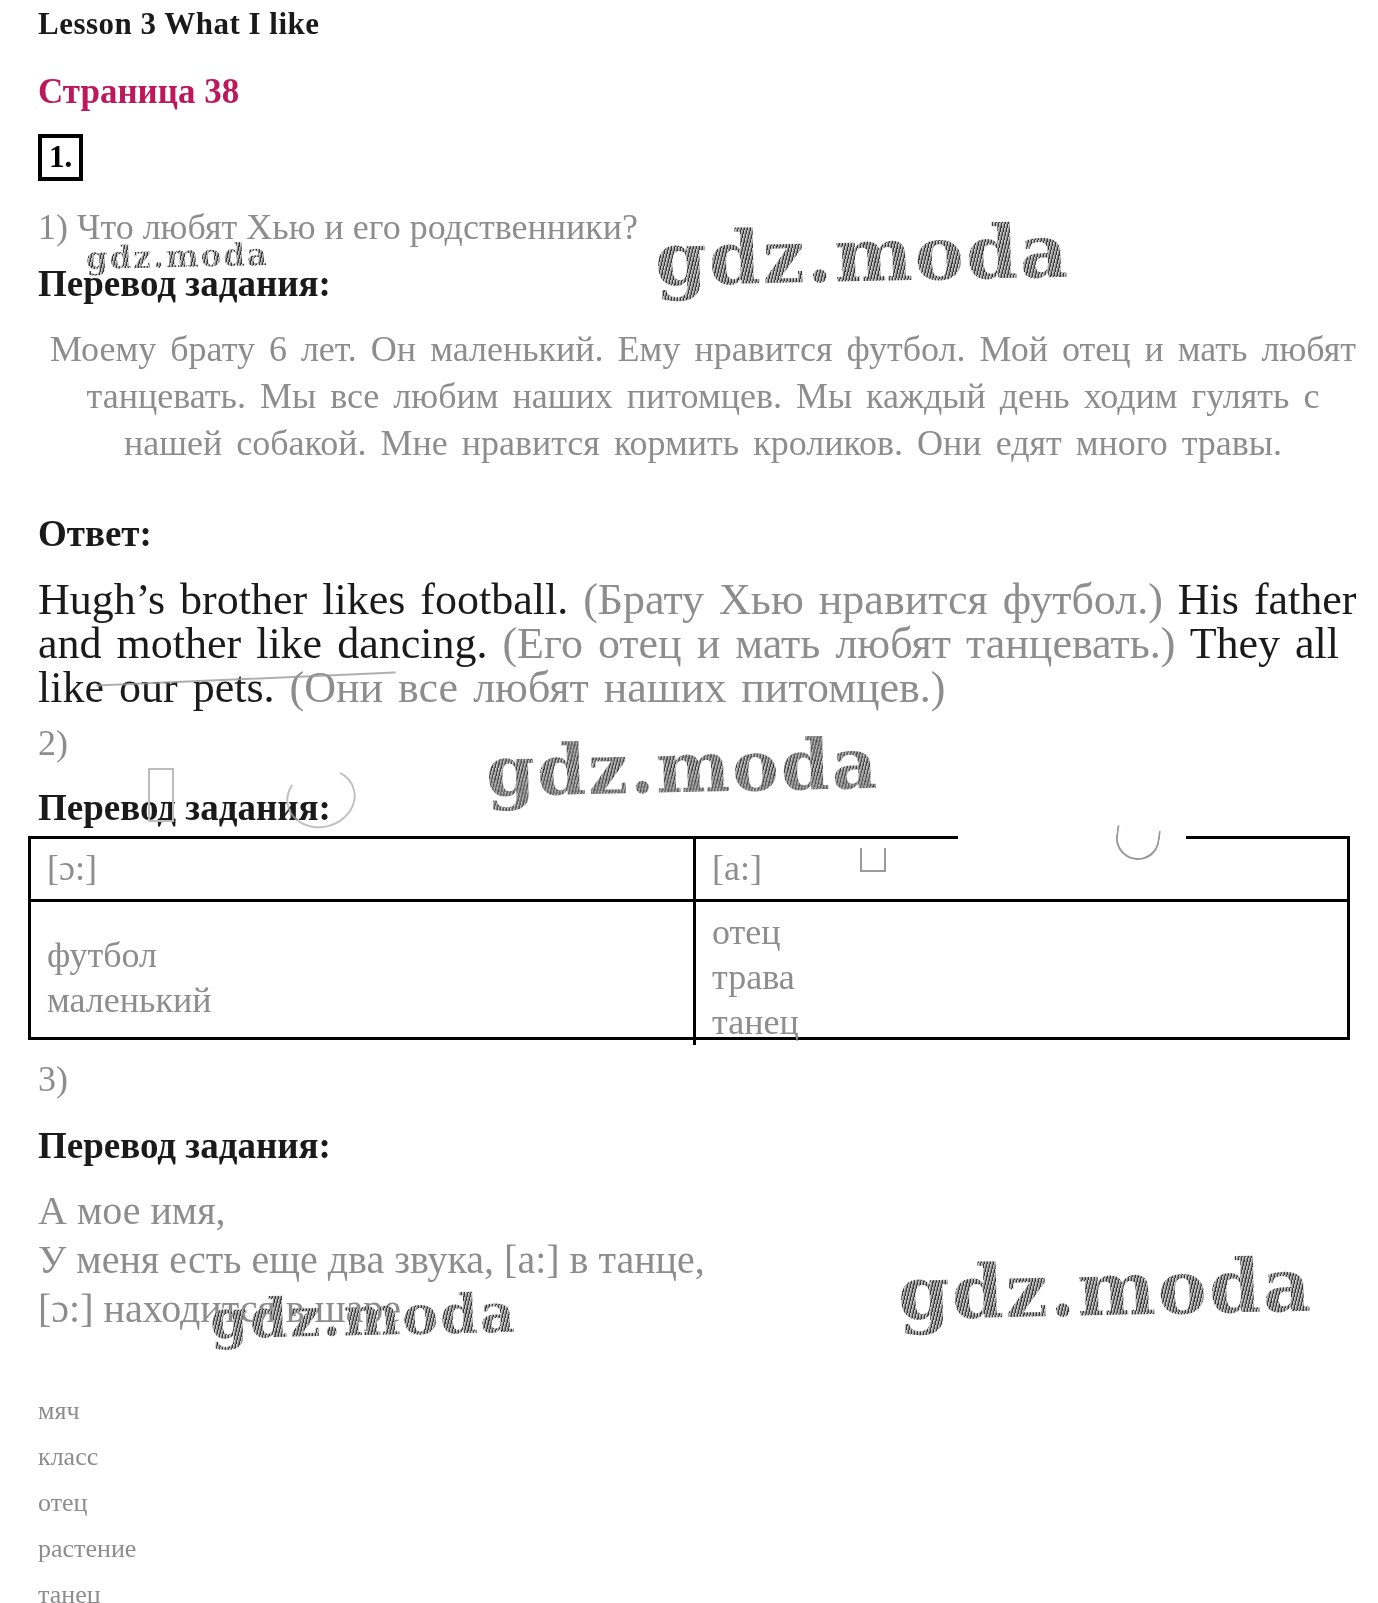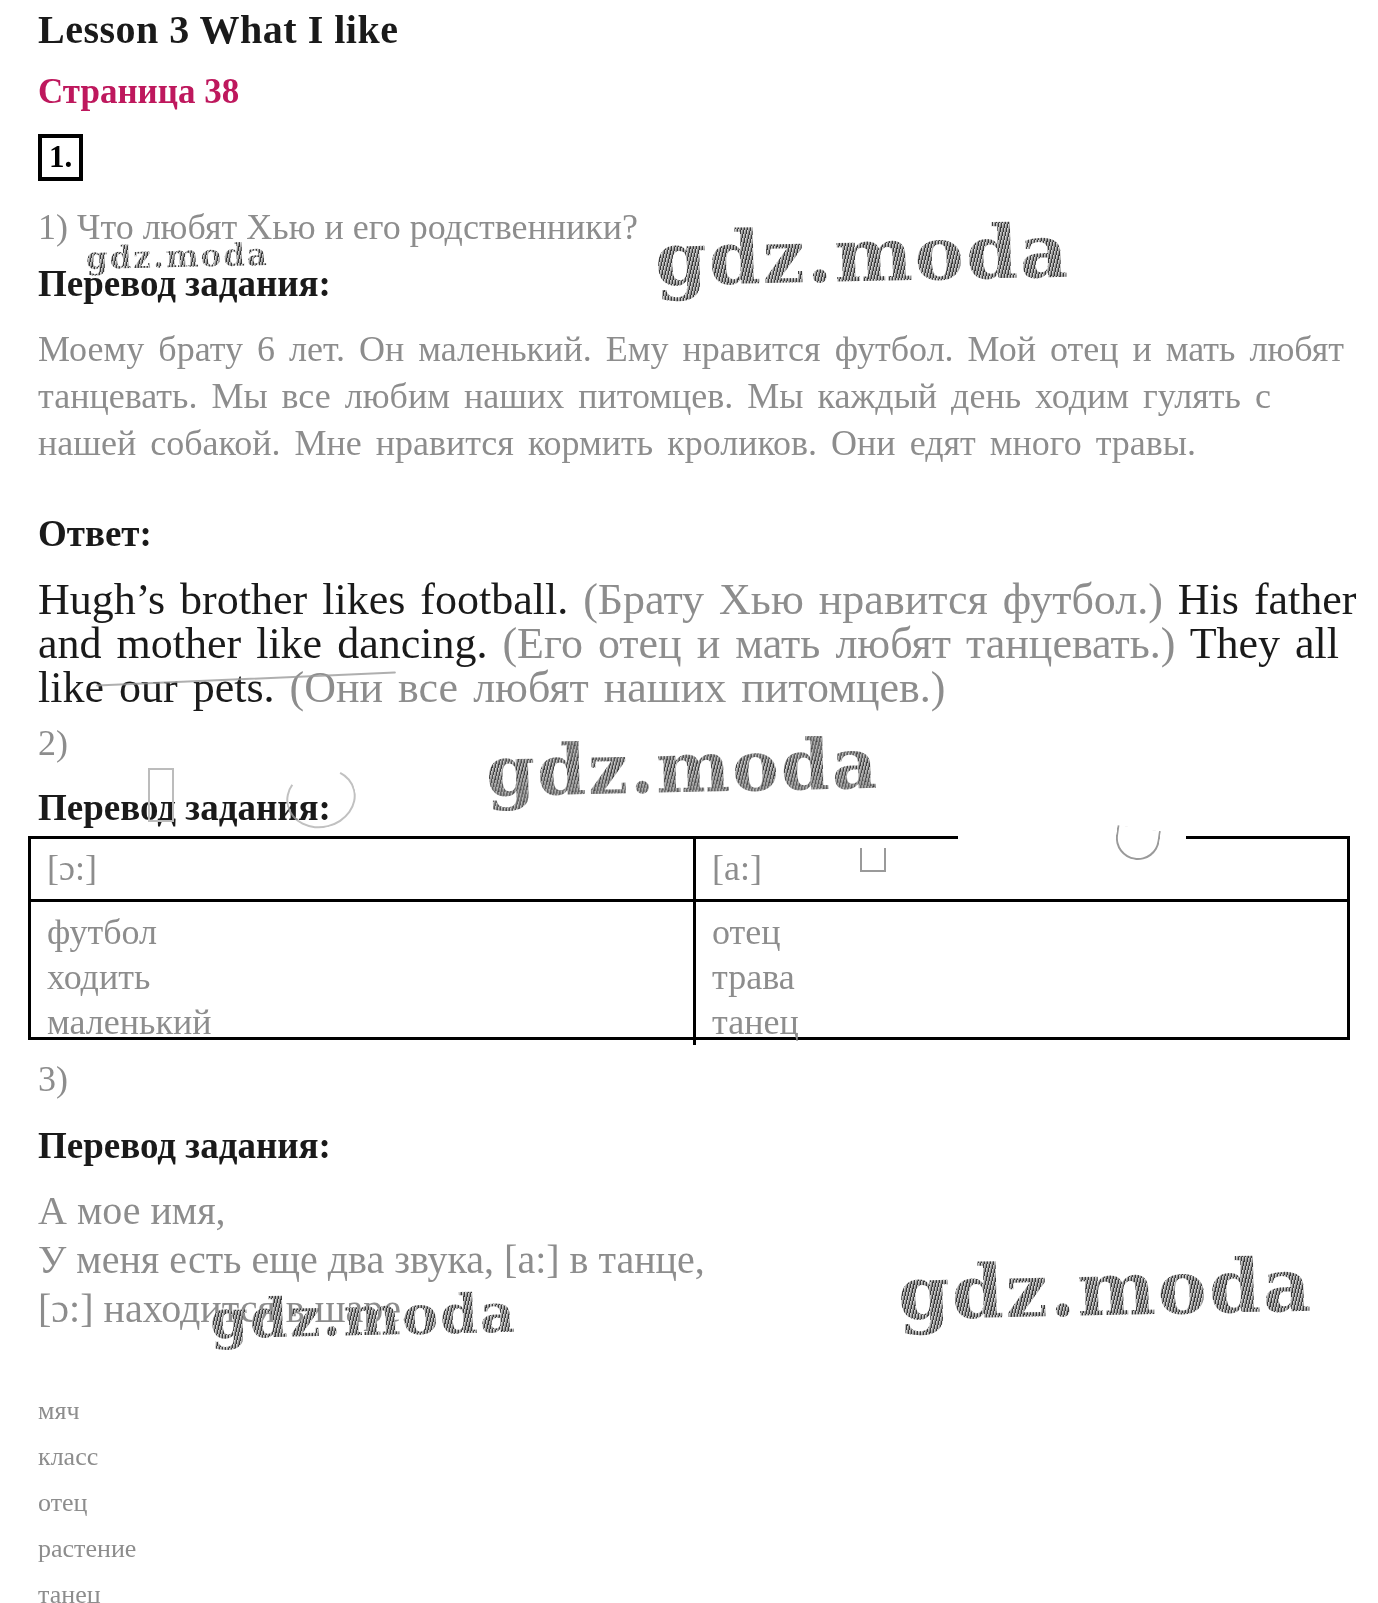--- a/index.html
+++ b/index.html
@@ -6,30 +6,30 @@
   html,body { background:#ffffff; }
   body {
     width:1378px; height:1603px; position:relative; overflow:hidden;
     font-family:"Liberation Serif","DejaVu Serif",serif;
     color:#1a1a1a;
   }
   .abs { position:absolute; }
   .gray { color:#8d8d8d; }
   .black { color:#1a1a1a; }
 
-  .h-lesson { font-size:40px; font-weight:bold; letter-spacing:0.5px; }
+  .h-lesson { font-size:31px; font-weight:bold; letter-spacing:0.5px; }
   .h-page   { font-size:35px; font-weight:bold; color:#be185d; }
   .h-bold   { font-size:37px; font-weight:bold; }
 
   .task-line { display:flex; align-items:center; gap:14px; }
   .task-num {
     display:inline-block; border:4px solid #000; padding:0 7px 1px 7px;
     font-size:31px; font-weight:bold; line-height:38px; color:#000; background:#fff;
   }
-  .body-text { font-size:36px; line-height:47px; word-spacing:5px; }
+  .body-text { font-size:36px; line-height:47px; word-spacing:5px;text-align:center; }
   .ans-text  { font-size:44px; line-height:44px; word-spacing:4px; }
 
   
   .wm {
     position:absolute; font-family:"DejaVu Serif",serif; font-weight:bold;
     color:#5a5a5a; letter-spacing:2px; transform:rotate(-1.2deg); white-space:nowrap;
   }
   @supports ((-webkit-background-clip: text) or (background-clip: text)) {
     .wm {
       background:repeating-linear-gradient(105deg,#393939 0px,#393939 1px,#d9d9d9 1px,#7a7a7a 3px);
@@ -108,21 +108,20 @@
 <div class="art art-circle"></div>
 
 <div class="abs sounds-table">
   <div class="t-row t-head">
     <div class="t-cell t-cell-left">[ɔ:]</div>
     <div class="t-cell t-cell-right">[a:]</div>
   </div>
   <div class="t-row t-body">
     <div class="t-cell t-cell-left">
       <span class="t-word">футбол</span>
-      <span class="t-word">ходить</span>
       <span class="t-word">маленький</span>
     </div>
     <div class="t-cell t-cell-right">
       <span class="t-word">отец</span>
       <span class="t-word">трава</span>
       <span class="t-word">танец</span>
     </div>
   </div>
 </div>
 <div class="art art-gap-patch"></div>

